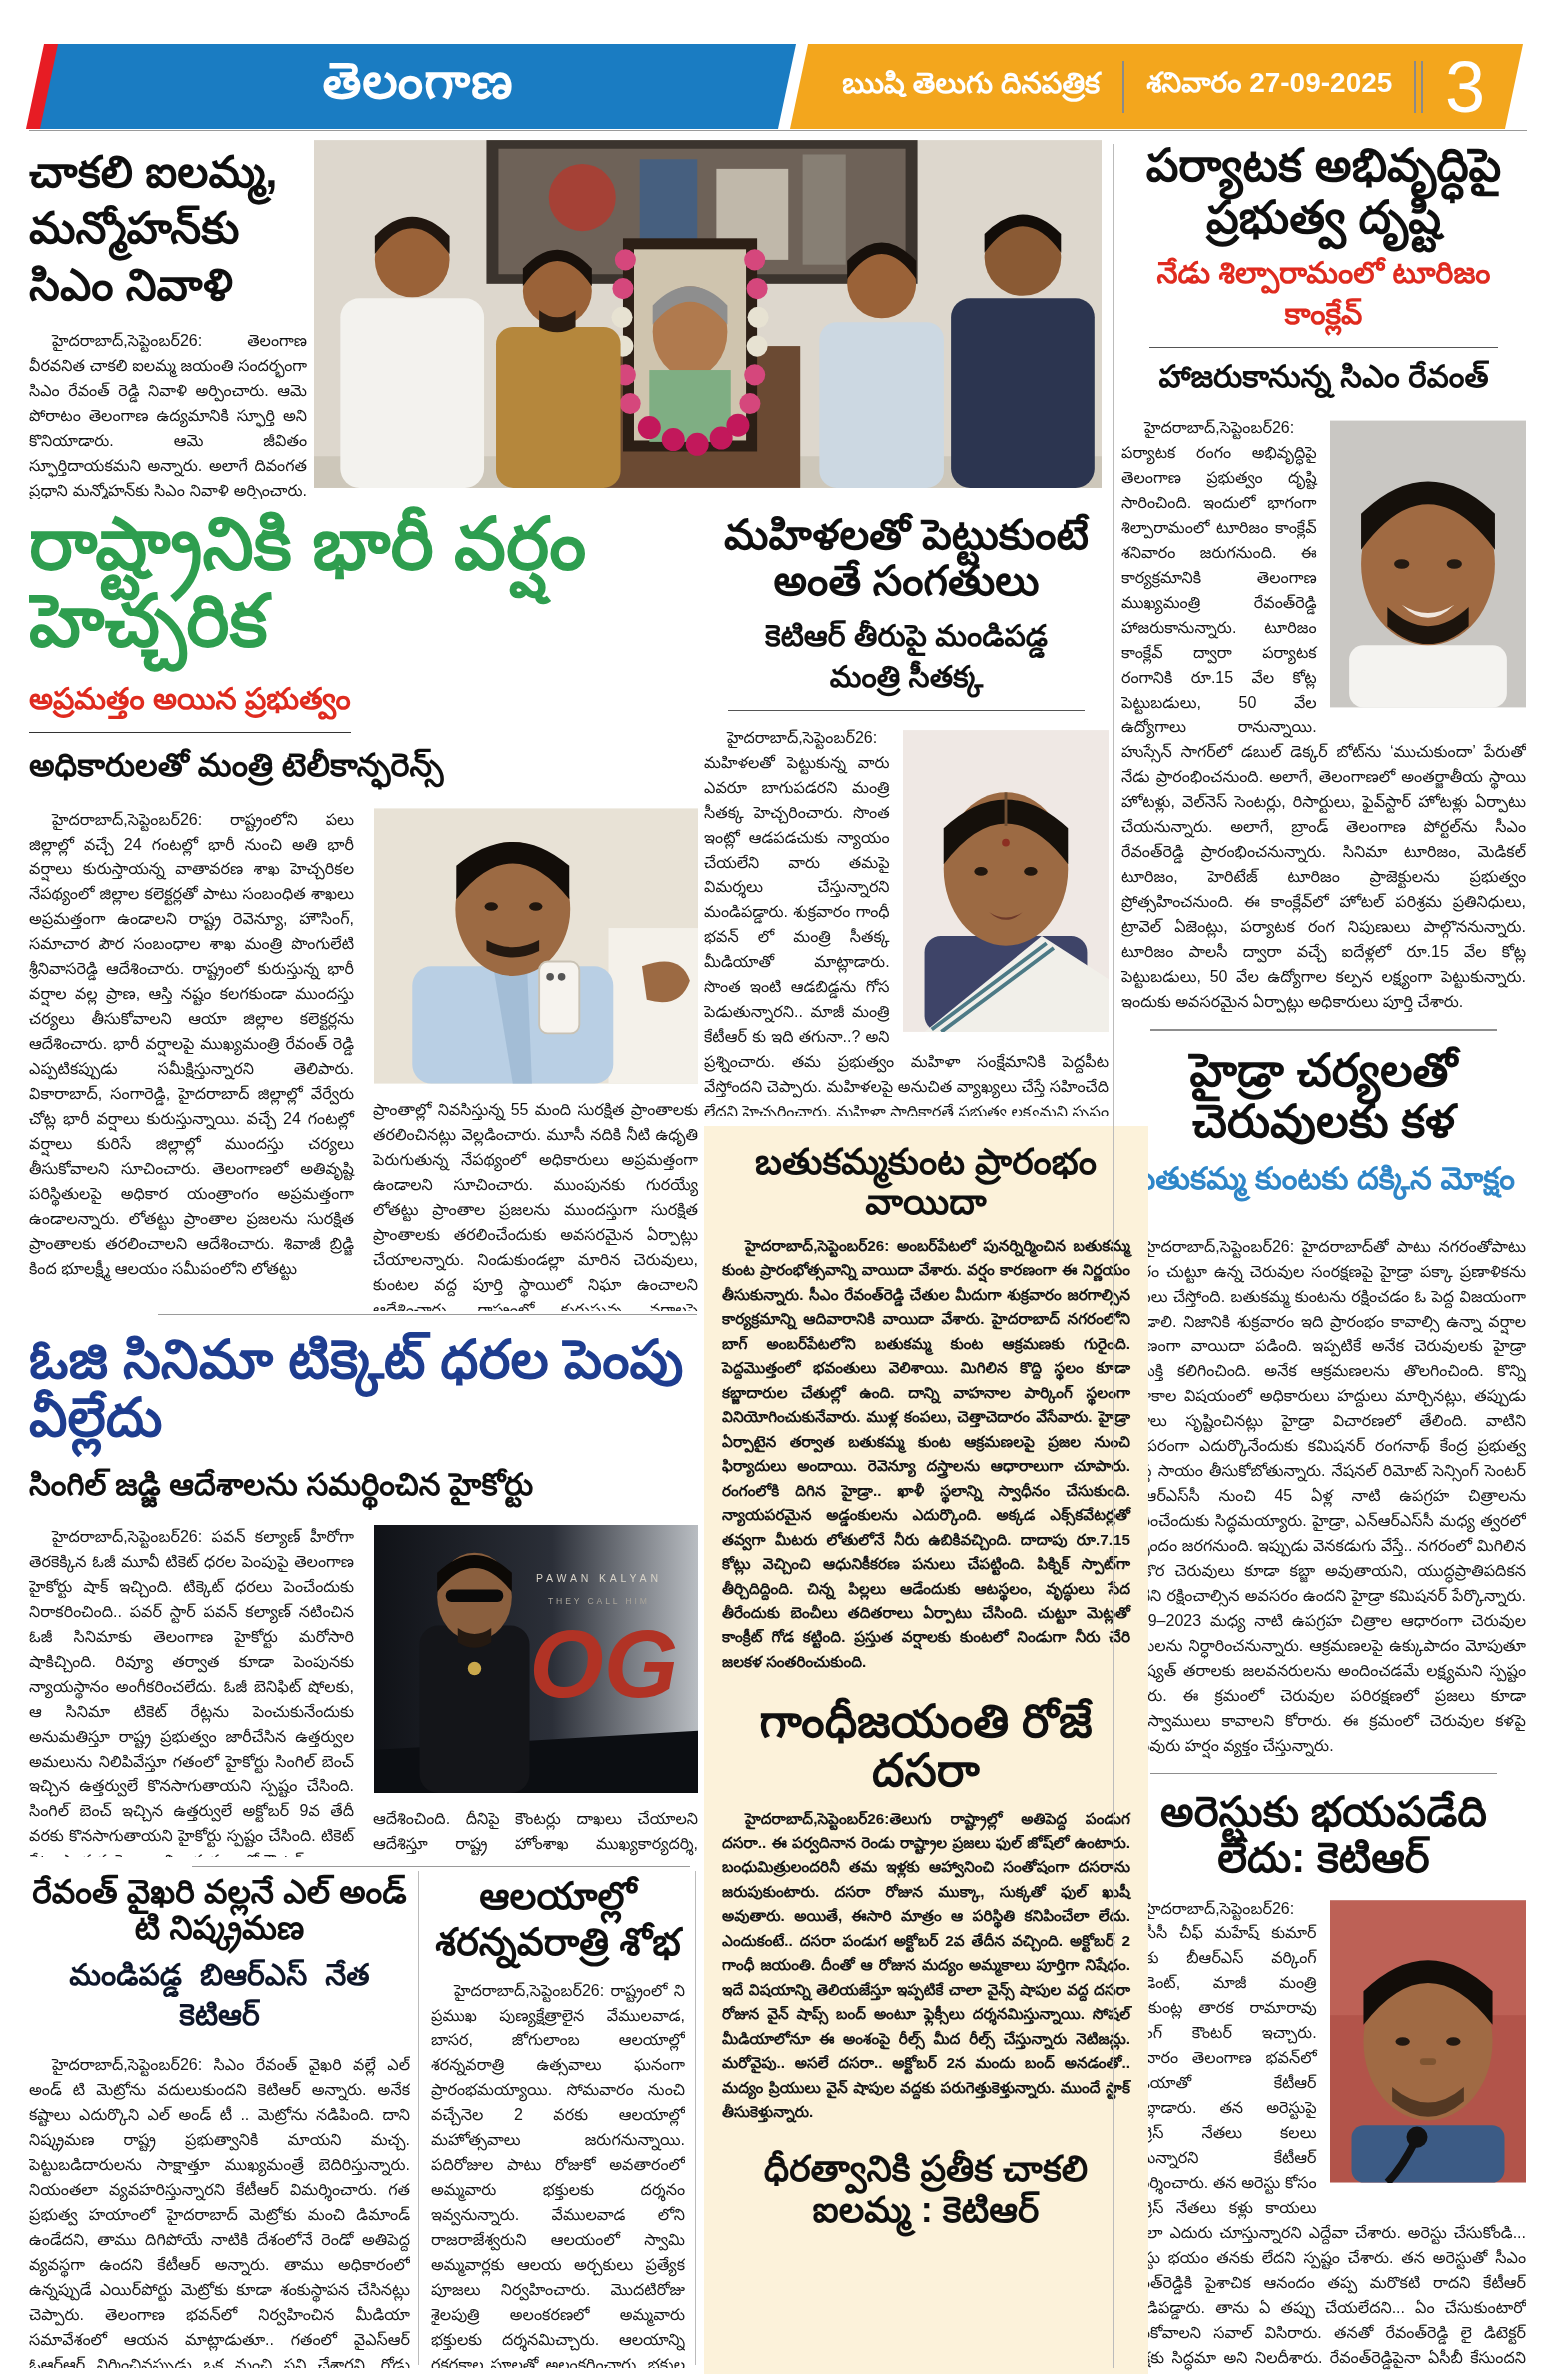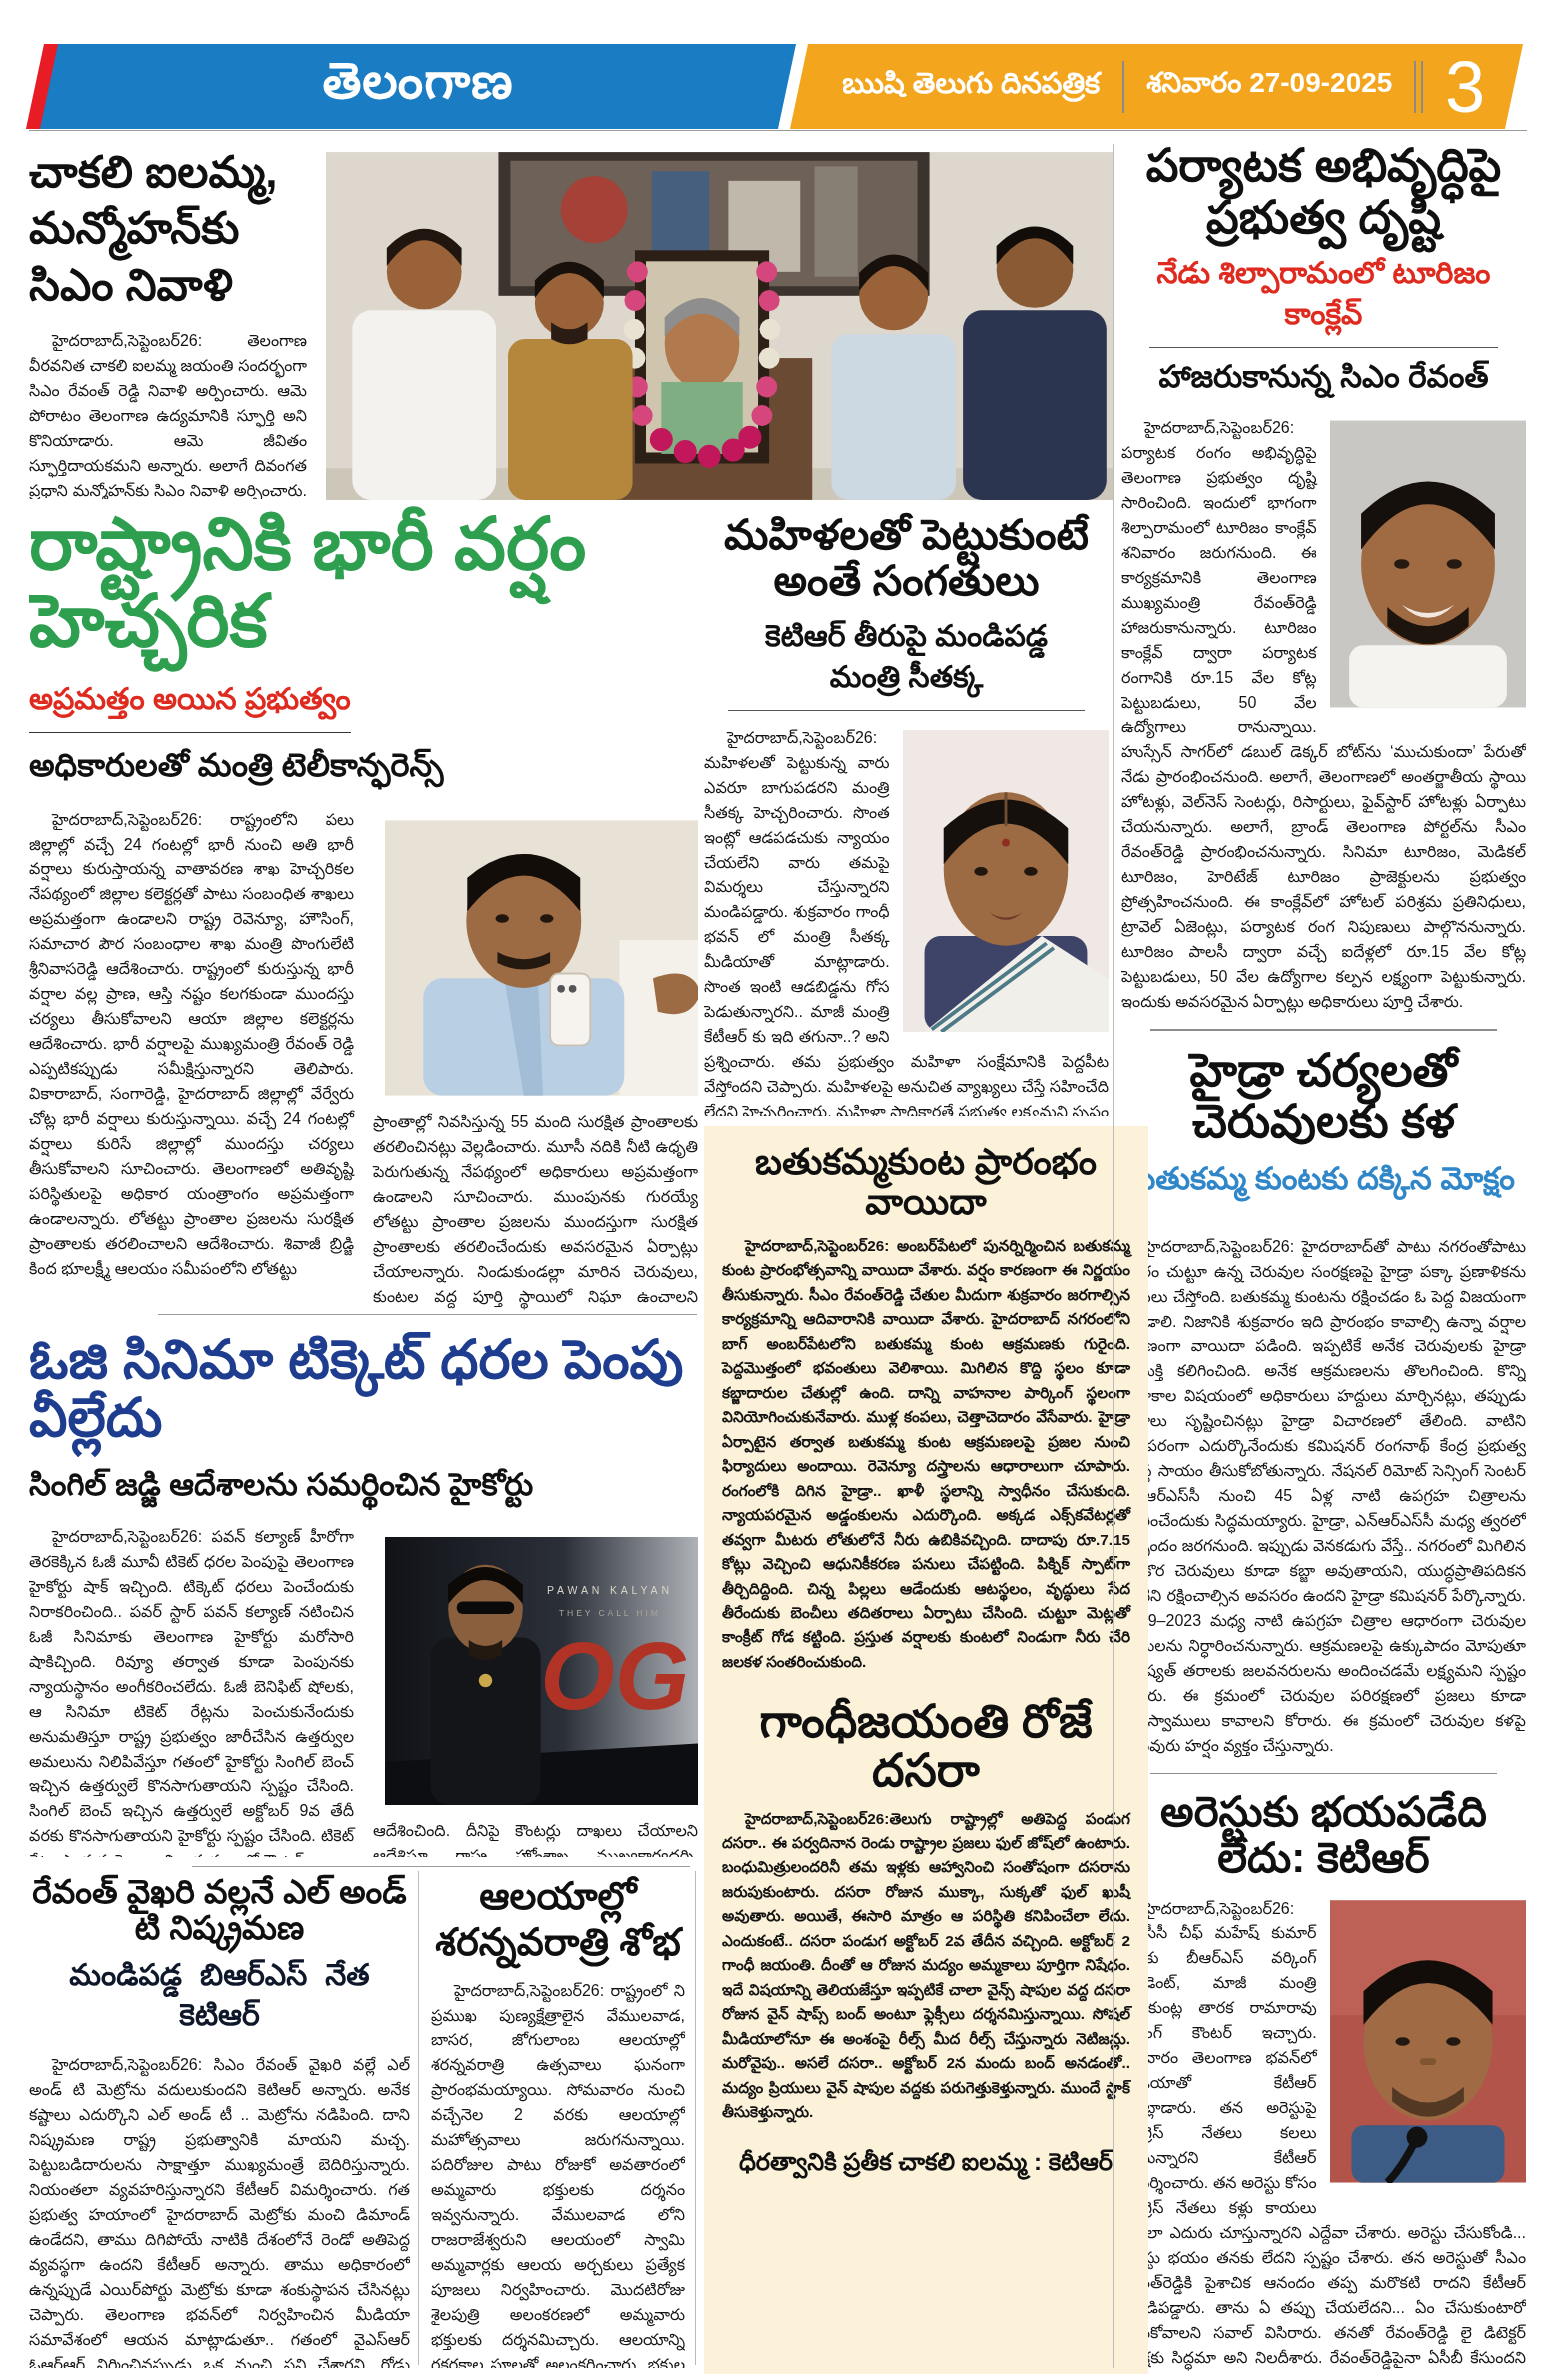--- a/index.html
+++ b/index.html
@@ -26,21 +26,21 @@
   .rule-h{position:absolute;background:#9a9a9a;height:1.4px;}
   .rule-v{position:absolute;background:#bbbbbb;width:1.4px;}
   
   .body{font-size:16px;line-height:1.56;text-align:justify;color:#141414;}
   .body .ind{display:block;text-indent:23px;}
   .headline{font-weight:bold;color:#101010;margin:0;}
   .centered{text-align:center;}
   .photo-float-r{float:right;margin:3.8px 0 8.6px 13.4px;}
   .cols{display:flex;gap:19px;}
   .col{flex:1 1 0;min-width:0;}
-  figure{margin:12px;}
+  figure{margin:0;text-align:right;}
   
   .hl-green{color:#2e9e4f;}
   .hl-navy{color:#1e3d8f;}
   .sub-red{color:#df2b1f;font-weight:bold;}
   .sub-blue{color:#2f86c8;font-weight:bold;}
   .sub-green{color:#0f172a;font-weight:bold;font-family:Liberation Mono, monospace;}
   
   #cream-box{background:#fcf2da;padding:16.3px 18px;box-sizing:border-box;}
   #cream-box .body{font-size:15.3px;line-height:1.6;font-weight:bold;}
   
@@ -309,21 +309,21 @@
   </section>
 
   <section style="margin-top:23px">
     <h1 class="headline centered" style="font-size:46px;line-height:1.05">గాంధీజయంతి రోజే దసరా</h1>
     <div class="body" style="margin-top:12.5px">
       <span class="ind">హైదరాబాద్,సెప్టెంబర్26:తెలుగు రాష్ట్రాల్లో అతిపెద్ద పండుగ దసరా.. ఈ పర్వదినాన రెండు రాష్ట్రాల ప్రజలు ఫుల్ జోష్‌లో ఉంటారు. బంధుమిత్రులందరినీ తమ ఇళ్లకు ఆహ్వానించి సంతోషంగా దసరాను జరుపుకుంటారు. దసరా రోజున ముక్కా, సుక్కతో ఫుల్ ఖుషీ అవుతారు. అయితే, ఈసారి మాత్రం ఆ పరిస్థితి కనిపించేలా లేదు. ఎందుకంటే.. దసరా పండుగ అక్టోబర్ 2వ తేదీన వచ్చింది. అక్టోబర్ 2 గాంధీ జయంతి. దీంతో ఆ రోజున మద్యం అమ్మకాలు పూర్తిగా నిషేధం. ఇదే విషయాన్ని తెలియజేస్తూ ఇప్పటికే చాలా వైన్స్ షాపుల వద్ద దసరా రోజున వైన్ షాప్స్ బంద్ అంటూ ఫ్లెక్సీలు దర్శనమిస్తున్నాయి. సోషల్ మీడియాలోనూ ఈ అంశంపై రీల్స్ మీద రీల్స్ చేస్తున్నారు నెటిజన్లు. మరోవైపు.. అసలే దసరా.. అక్టోబర్ 2న మందు బంద్ అనడంతో.. మద్యం ప్రియులు వైన్ షాపుల వద్దకు పరుగెత్తుకెళ్తున్నారు. ముందే స్టాక్ తీసుకెళ్తున్నారు.</span>
     </div>
   </section>
 
   <section style="margin-top:23px">
-    <h1 class="headline centered" style="font-size:24px;line-height:1.15">ధీరత్వానికి ప్రతీక చాకలి ఐలమ్మ : కెటిఆర్</h1>
+    <h1 class="headline centered" style="font-size:36px;line-height:1.15">ధీరత్వానికి ప్రతీక చాకలి ఐలమ్మ : కెటిఆర్</h1>
 
   </section>
 
 </div>
 
 <div class="rule-h" style="left:192px;top:1866px;width:498px"></div>
 <div class="rule-v" style="left:418px;top:1871px;height:494px"></div>
 <div class="rule-v" style="left:695px;top:1871px;height:494px"></div>
 <div class="rule-v" style="left:1113px;top:144px;height:2224px"></div>
 

